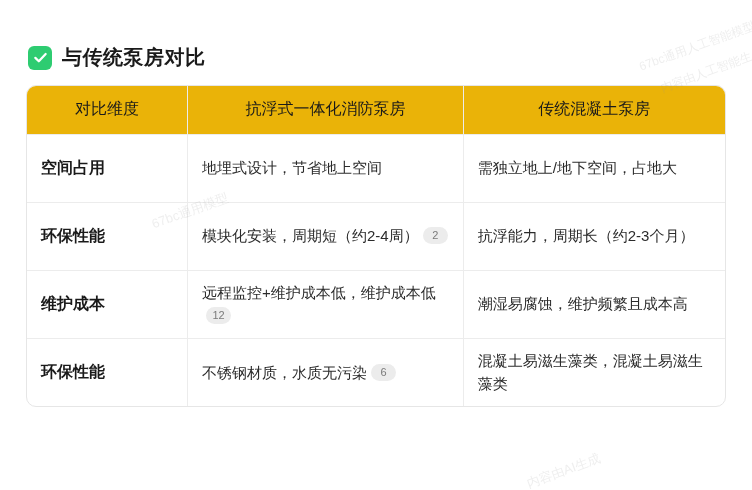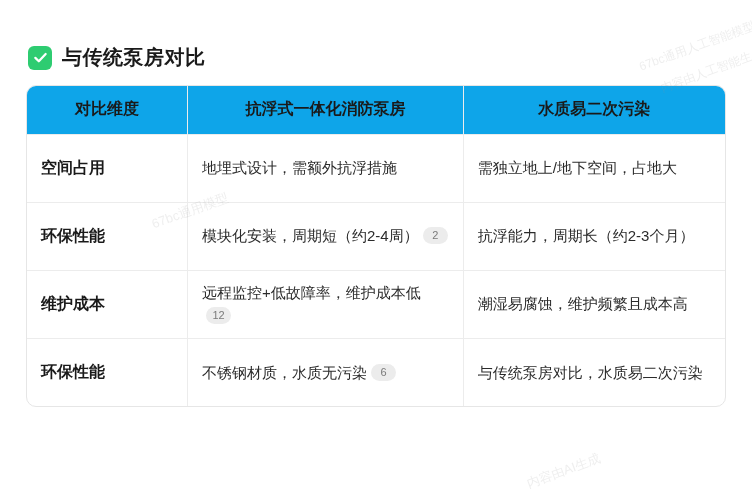--- a/index.html
+++ b/index.html
@@ -67,23 +67,23 @@
     border-right: 1px solid #ececec;
     border-bottom: 1px solid #ececec;
     vertical-align: middle;
     box-sizing: border-box;
   }
   table.compare th:last-child,
   table.compare td:last-child { border-right: none; }
   table.compare tr:last-child td { border-bottom: none; }
 
   thead th {
-    background: #0ea5e9;
+    background: #eab308;
     font-size: 16px;
-    font-weight: bold;
+    font-weight: normal;
     color: #1a1a1a;
     text-align: center;
     height: 48px;
     padding: 0 8px;
   }
 
   tbody td {
     height: 68px;
     padding: 8px 14px;
     font-size: 15px;
@@ -153,43 +153,43 @@
     <table class="compare">
       <colgroup>
         <col class="col-1">
           <col class="col-2">
           <col class="col-3">
       </colgroup>
       <thead>
         <tr>
           <th>对比维度</th>
           <th>抗浮式一体化消防泵房</th>
-          <th>水质易二次污染</th>
+          <th>传统混凝土泵房</th>
         </tr>
       </thead>
       <tbody>
         <tr>
           <td class="dim">空间占用</td>
-          <td class="cell"><span>地埋式设计，需额外抗浮措施</span></td>
+          <td class="cell"><span>地埋式设计，节省地上空间</span></td>
           <td class="cell">需独立地上/地下空间，占地大</td>
         </tr>
         <tr>
           <td class="dim">环保性能</td>
           <td class="cell"><span>模块化安装，周期短（约2-4周）</span><span class="cite">2</span></td>
           <td class="cell">抗浮能力，周期长（约2-3个月）</td>
         </tr>
         <tr>
           <td class="dim">维护成本</td>
-          <td class="cell"><span>远程监控+低故障率，维护成本低</span><span class="cite">12</span></td>
+          <td class="cell"><span>远程监控+维护成本低，维护成本低</span><span class="cite">12</span></td>
           <td class="cell">潮湿易腐蚀，维护频繁且成本高</td>
         </tr>
         <tr>
           <td class="dim">环保性能</td>
           <td class="cell"><span>不锈钢材质，水质无污染</span><span class="cite">6</span></td>
-          <td class="cell">与传统泵房对比，水质易二次污染</td>
+          <td class="cell">混凝土易滋生藻类，混凝土易滋生藻类</td>
         </tr>
       </tbody>
     </table>
   </div>
 
   <div class="wm a">67bc通用人工智能模型</div>
   <div class="wm b">内容由人工智能生成</div>
   <div class="wm c">67bc通用模型</div>
   <div class="wm d">内容由AI生成</div>
 

